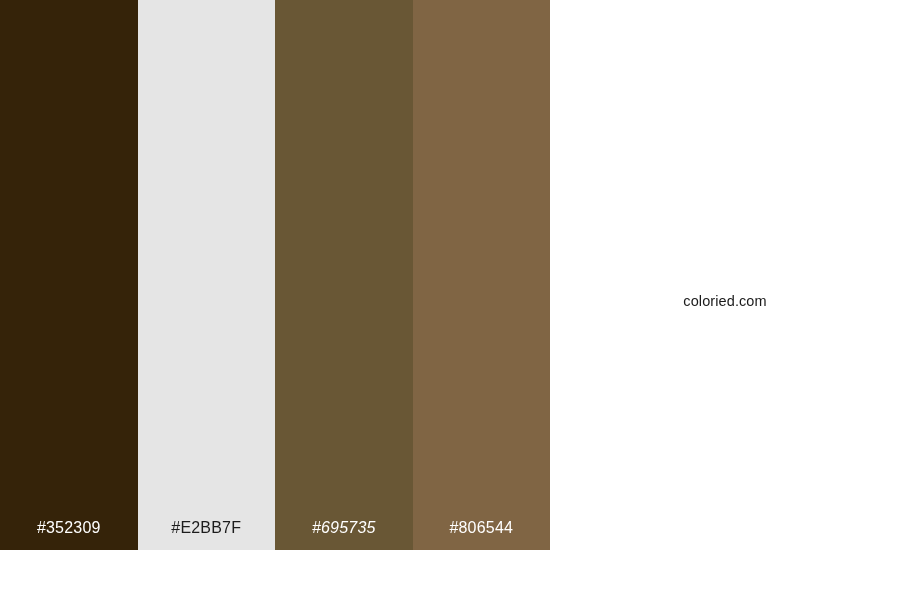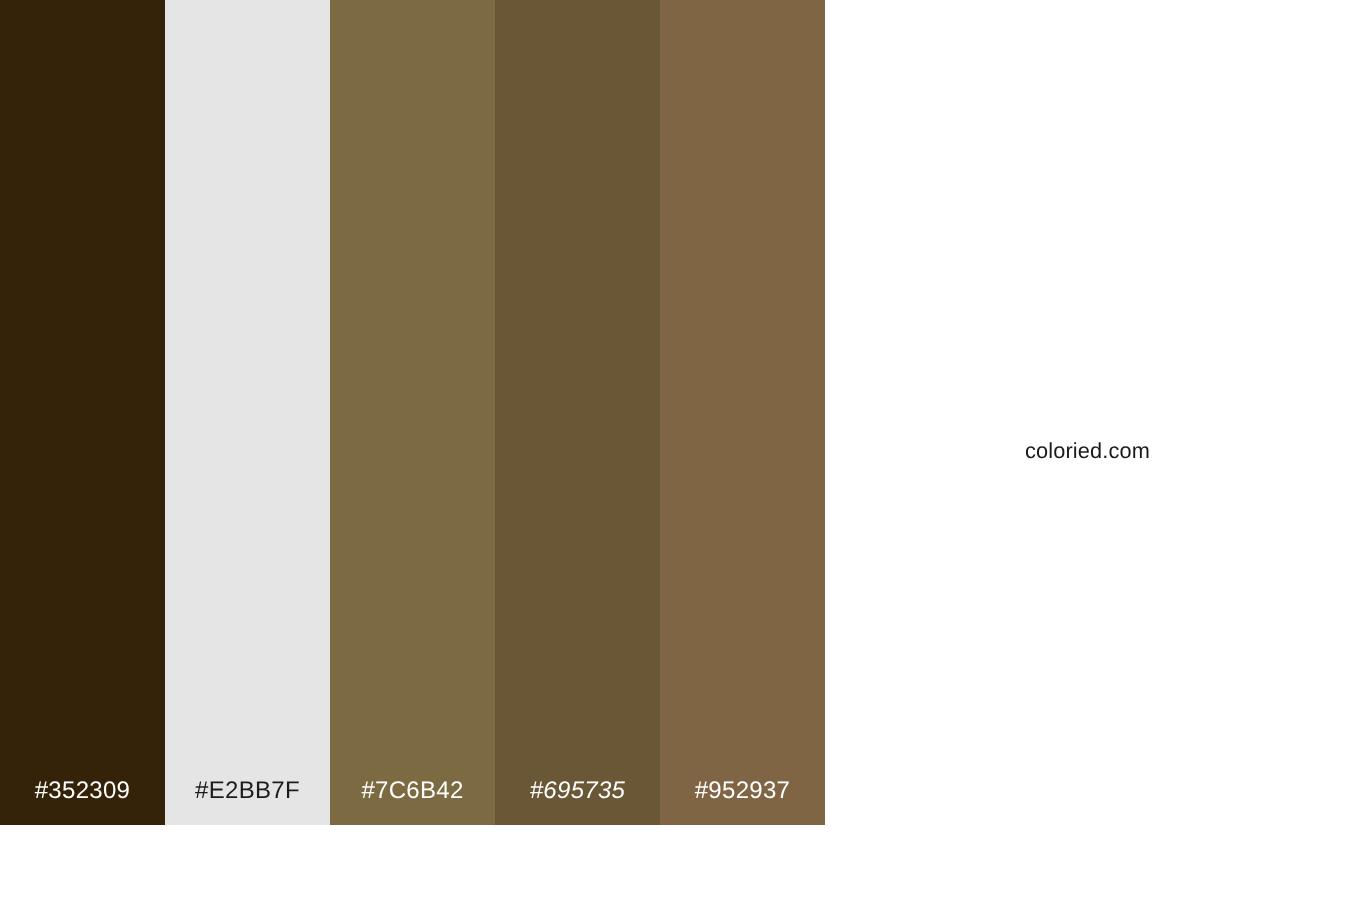--- a/index.html
+++ b/index.html
@@ -77,30 +77,27 @@
   <div id="swatch-strip">
 
     <div class="swatch" style="background-color: rgb(53, 35, 9);">
       <span class="swatch-label light-text" style="color: rgb(255, 255, 255);">#352309</span>
     </div>
 
     <div class="swatch" style="background-color: #e5e5e5;">
       <span class="swatch-label dark-text" style="color: rgb(28, 28, 28);">#E2BB7F</span>
     </div>
 
-    <div class="swatch" style="background-color: rgb(124, 107, 66);">
-      <span class="swatch-label light-text" style="color: rgb(255, 255, 255);">#7C6B42</span>
-    </div>
 
     <div class="swatch" style="background-color: rgb(105, 87, 53);">
       <span class="swatch-label light-text" style="color: rgb(255, 255, 255); font-style: italic;">#695735</span>
     </div>
 
     <div class="swatch" style="background-color: rgb(128, 101, 68);">
-      <span class="swatch-label light-text" style="color: rgb(255, 255, 255);">#952937</span>
+      <span class="swatch-label light-text" style="color: rgb(255, 255, 255);">#806544</span>
     </div>
 
   </div>
 
   <div id="footer-bar" style="background-color: rgb(255, 255, 255);">
     <span id="site-credit" style="color: rgb(26, 26, 26);">coloried.com</span>
   </div>
 
 </div>
 

